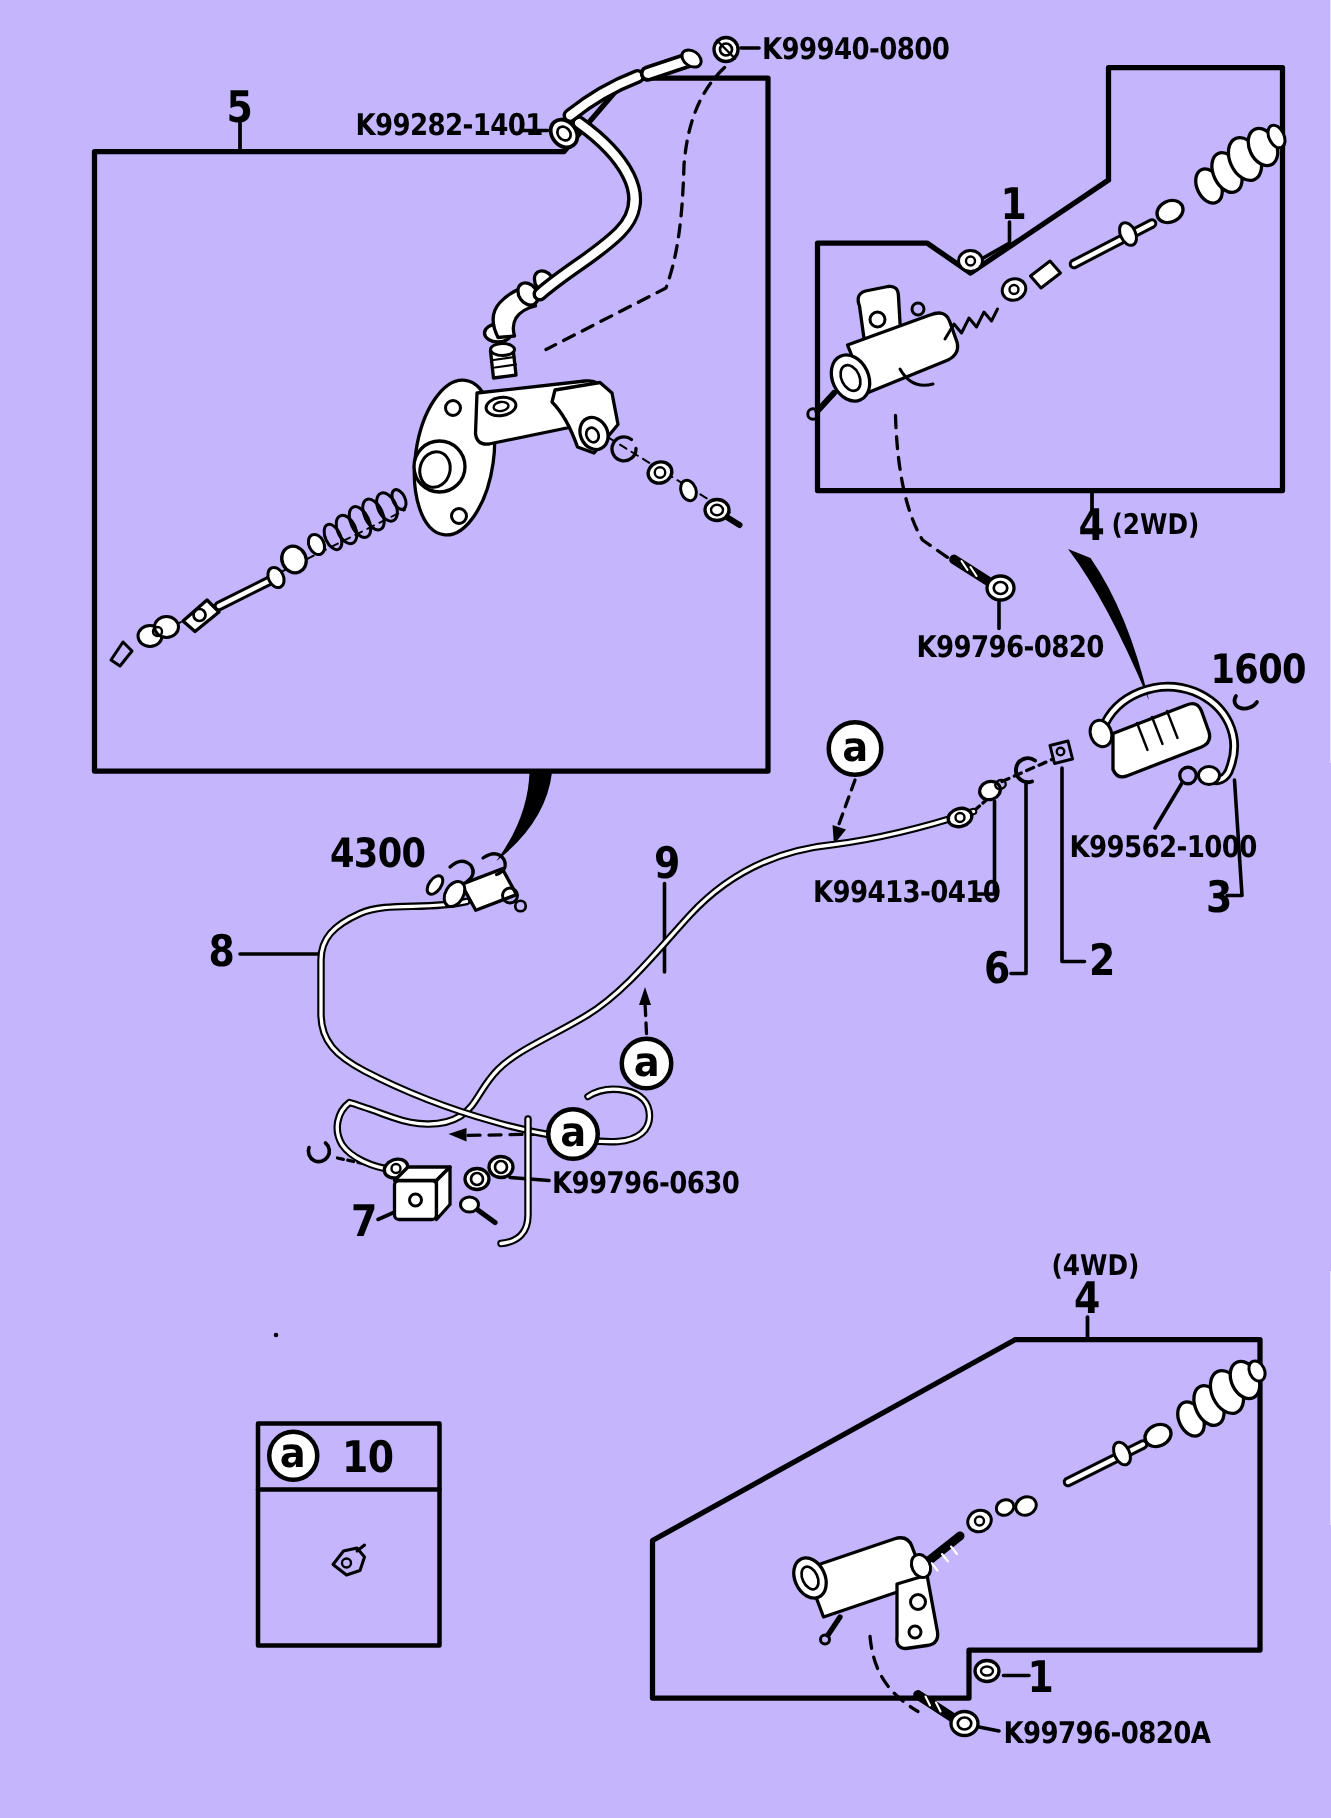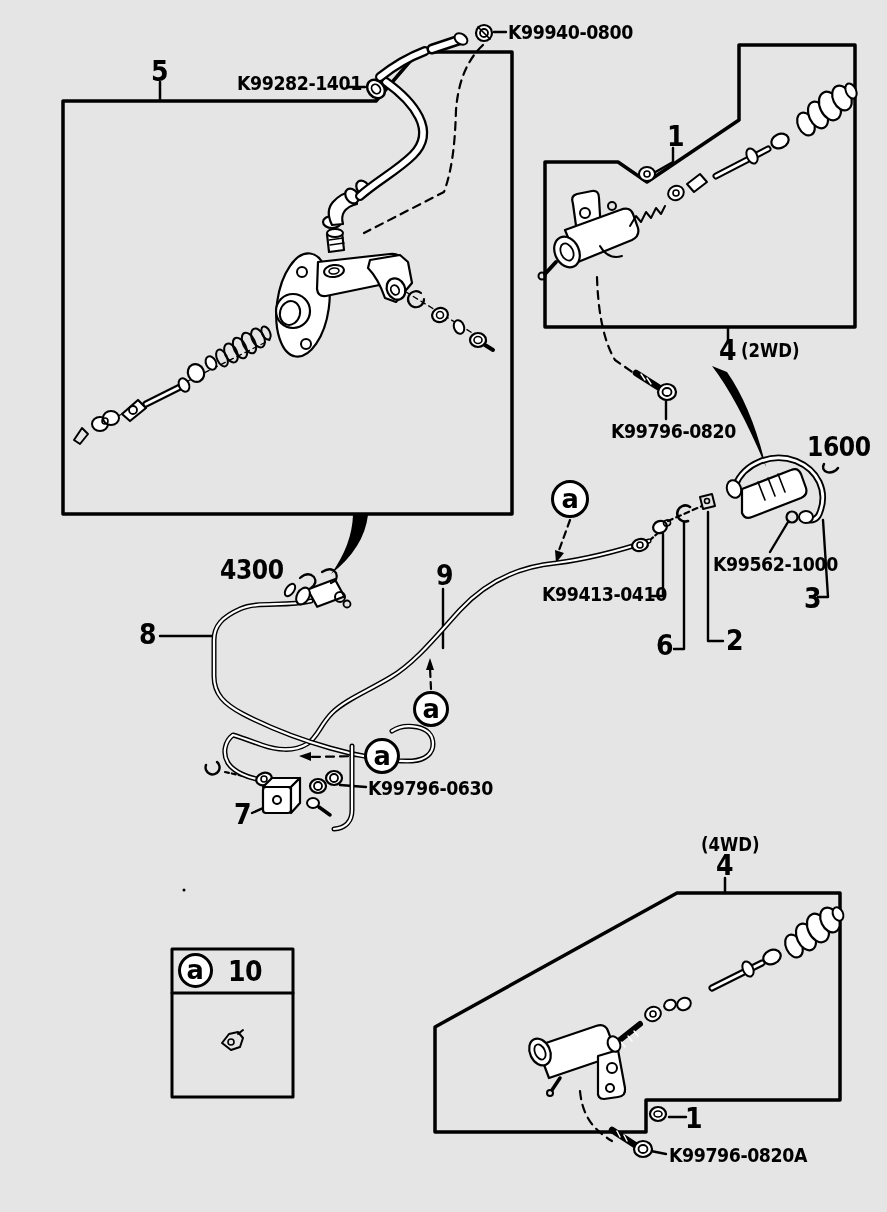--- a/index.html
+++ b/index.html
@@ -1,16 +1,16 @@
 <!DOCTYPE html>
 <html><head>
 <meta charset="utf-8">
 <style>
   html,body{margin:0;padding:0;background:#ffffff;}
-  .canvas{position:relative;width:887px;height:1212px;background:#e5e5e5;overflow:hidden;
+  .canvas{position:relative;width:887px;height:1212px;background:#c4b5fd;overflow:hidden;
           font-family:"DejaVu Sans","Liberation Sans",sans-serif;color:#000;}
   .canvas svg{position:absolute;left:0;top:0;}
   .lbl{position:absolute;font-weight:bold;white-space:nowrap;line-height:1;
        transform:scaleX(0.87);transform-origin:left top;letter-spacing:-0.5px;}
   .s20{font-size:20px;}
   .s27{font-size:27px;}
   .s29{font-size:29px;}
   .s19{font-size:19px;letter-spacing:0;}
   .amark{position:absolute;border:3px solid #000;border-radius:50%;background:#fff;
          display:flex;align-items:center;justify-content:center;

